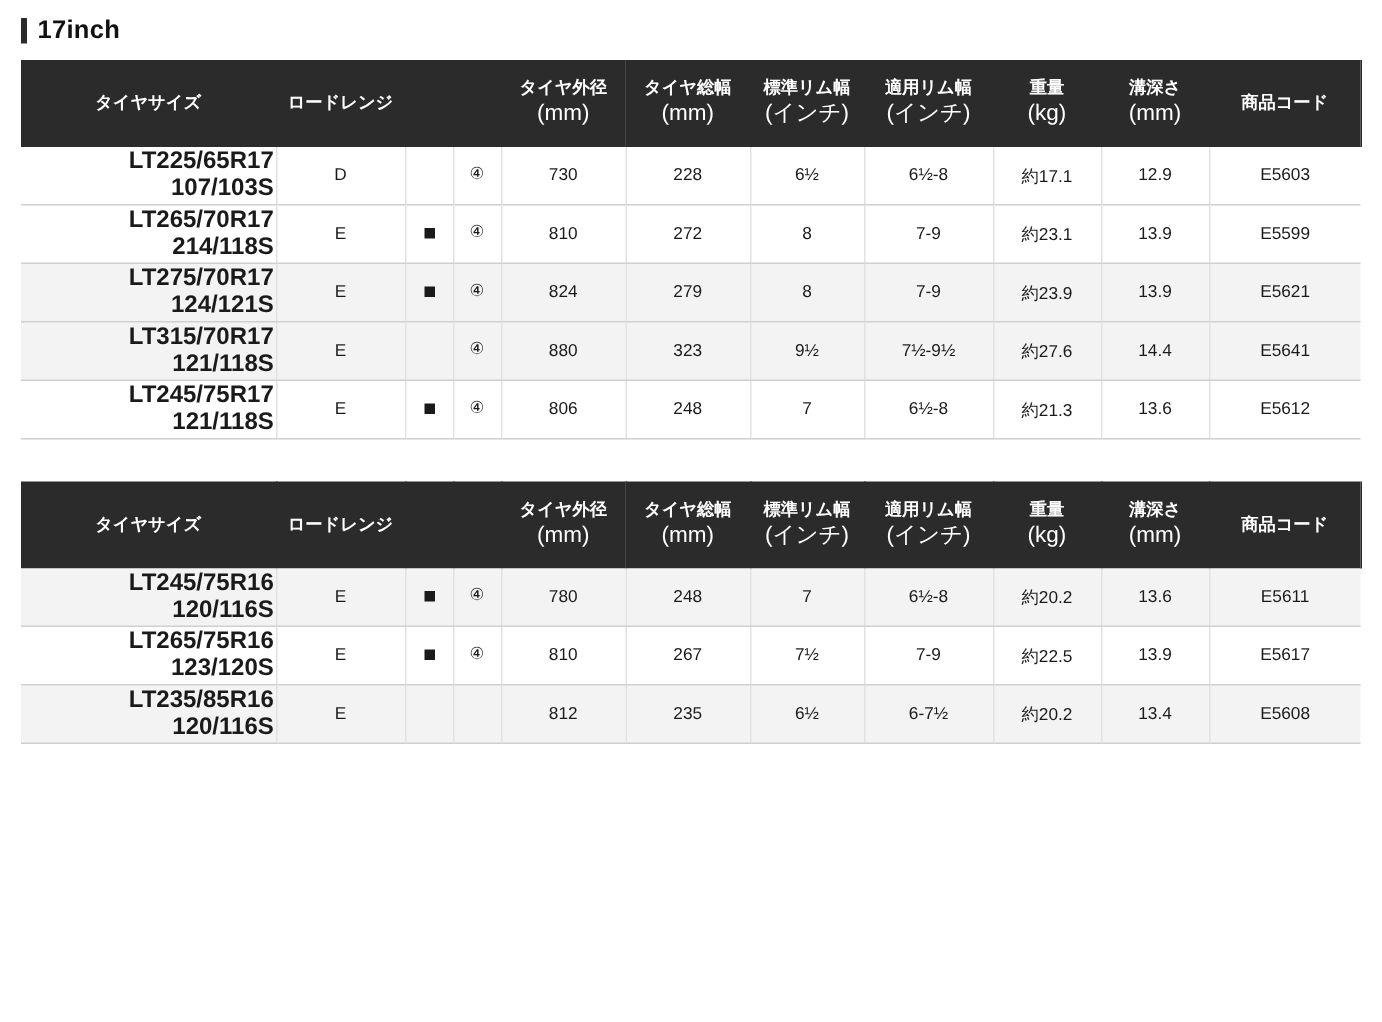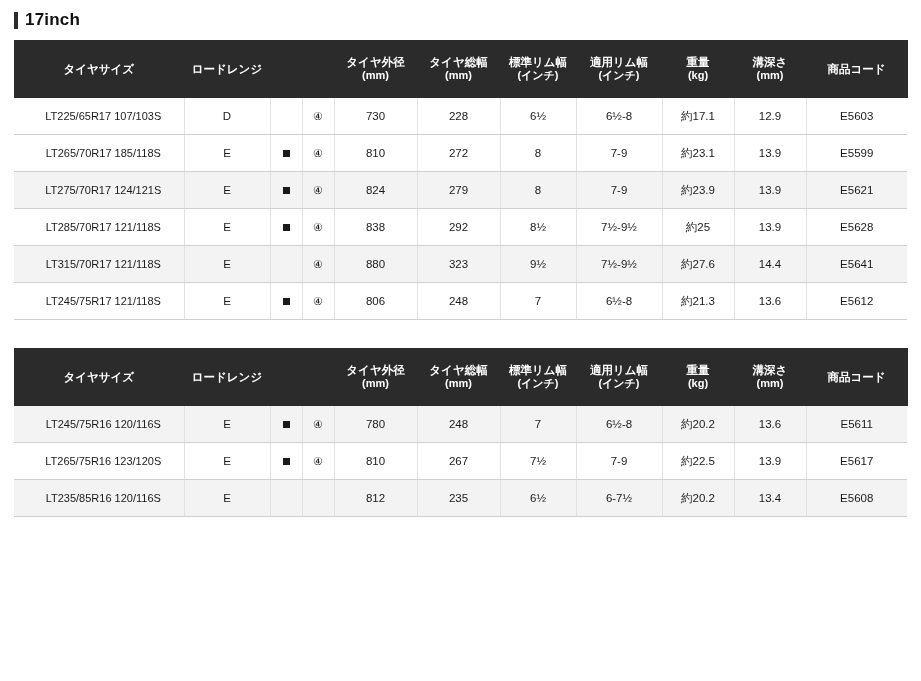--- a/index.html
+++ b/index.html
@@ -51,39 +51,39 @@
     font-weight: bold;
     text-align: center;
     vertical-align: middle;
     padding: 6px 2px;
     height: 46px;
     border-right: 1px solid #2b2b2b;
     line-height: 1.25;
   }
   table.spec thead th .sub {
     display: block;
-    font-size: 11px;
-    font-weight: bold;
+    font-size: 15px;
+    font-weight: normal;
   }
   table.spec tbody td {
     font-size: 11.5px;
     text-align: center;
     vertical-align: middle;
     height: 34px;
     border-bottom: 1px solid #cfcfcf;
     color: #1a1a1a;
   }
   table.spec tbody tr:last-child td {
     border-bottom: 1px solid #cfcfcf;
   }
   table.spec tbody td.size {
-    text-align: center;
+    text-align: right;
     padding-left: 10px;
-    font-weight: normal;
-    font-size: 11px;
+    font-weight: bold;
+    font-size: 16px;
   }
   table.spec tbody tr.alt td {
     background: #f3f3f3;
   }
   table.spec tbody tr td.vsep {
     border-right: 1px solid #e2e2e2;
   }
   .mark-square {
     display: inline-block;
     width: 7px;
@@ -157,21 +157,21 @@
               <td class="vsep"><span class="mark-circle">④</span></td>
               <td class="vsep">730</td>
               <td class="vsep">228</td>
               <td class="vsep">6½</td>
               <td class="vsep">6½-8</td>
               <td class="vsep">約17.1</td>
               <td class="vsep">12.9</td>
               <td>E5603</td>
             </tr>
             <tr>
-              <td class="size vsep">LT265/70R17 185/118S</td>
+              <td class="size vsep">LT265/70R17 214/118S</td>
               <td class="vsep">E</td>
               <td class="vsep"><span class="mark-square"></span></td>
               <td class="vsep"><span class="mark-circle">④</span></td>
               <td class="vsep">810</td>
               <td class="vsep">272</td>
               <td class="vsep">8</td>
               <td class="vsep">7-9</td>
               <td class="vsep">約23.1</td>
               <td class="vsep">13.9</td>
               <td>E5599</td>
@@ -181,33 +181,20 @@
               <td class="vsep">E</td>
               <td class="vsep"><span class="mark-square"></span></td>
               <td class="vsep"><span class="mark-circle">④</span></td>
               <td class="vsep">824</td>
               <td class="vsep">279</td>
               <td class="vsep">8</td>
               <td class="vsep">7-9</td>
               <td class="vsep">約23.9</td>
               <td class="vsep">13.9</td>
               <td>E5621</td>
-            </tr>
-            <tr>
-              <td class="size vsep">LT285/70R17 121/118S</td>
-              <td class="vsep">E</td>
-              <td class="vsep"><span class="mark-square"></span></td>
-              <td class="vsep"><span class="mark-circle">④</span></td>
-              <td class="vsep">838</td>
-              <td class="vsep">292</td>
-              <td class="vsep">8½</td>
-              <td class="vsep">7½-9½</td>
-              <td class="vsep">約25</td>
-              <td class="vsep">13.9</td>
-              <td>E5628</td>
             </tr>
             <tr class="alt">
               <td class="size vsep">LT315/70R17 121/118S</td>
               <td class="vsep">E</td>
               <td class="vsep"></td>
               <td class="vsep"><span class="mark-circle">④</span></td>
               <td class="vsep">880</td>
               <td class="vsep">323</td>
               <td class="vsep">9½</td>
               <td class="vsep">7½-9½</td>

